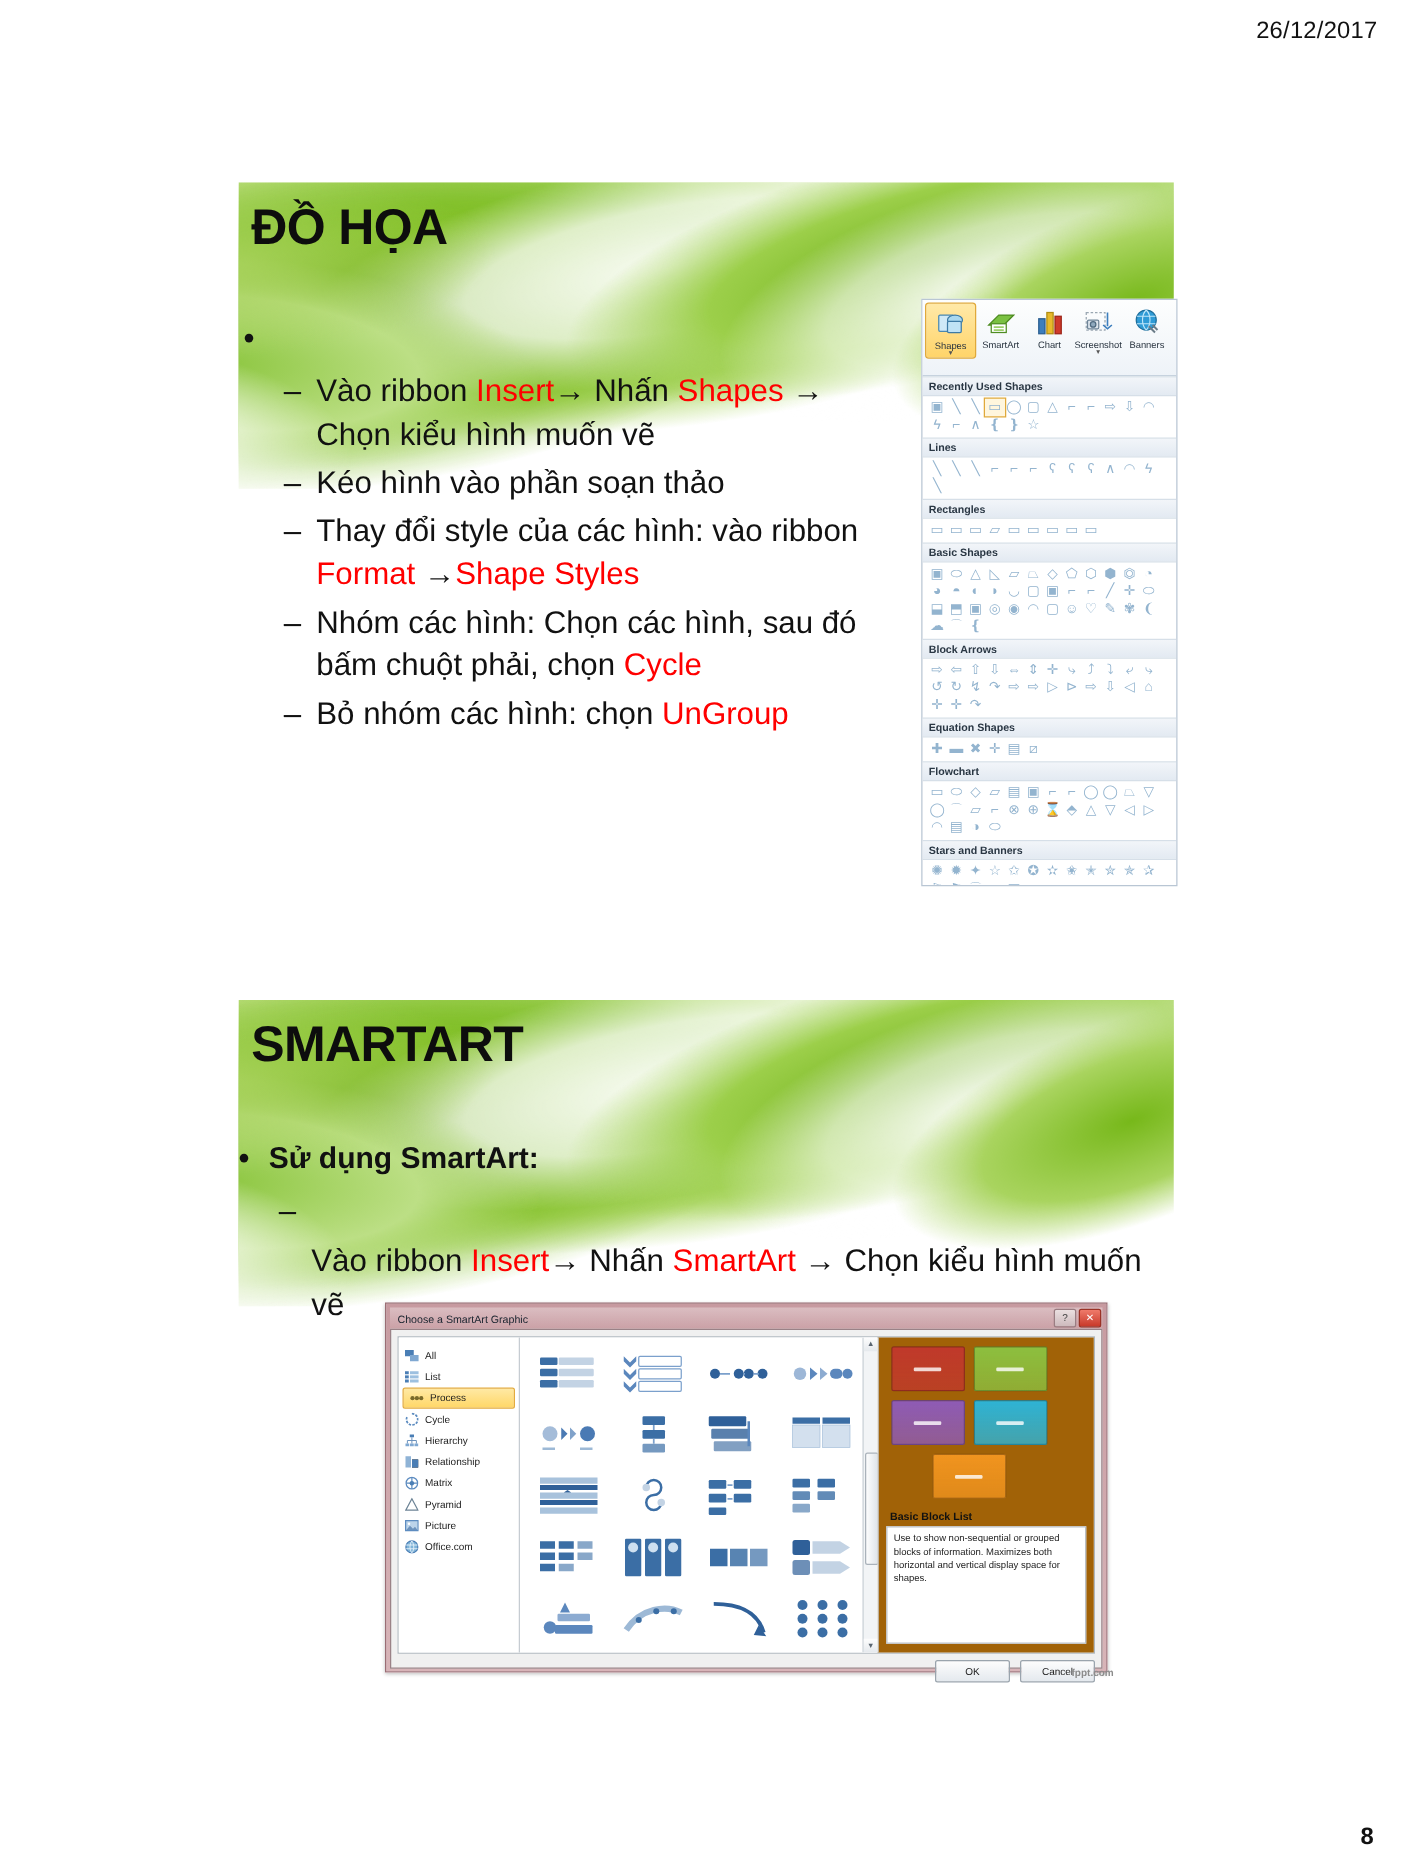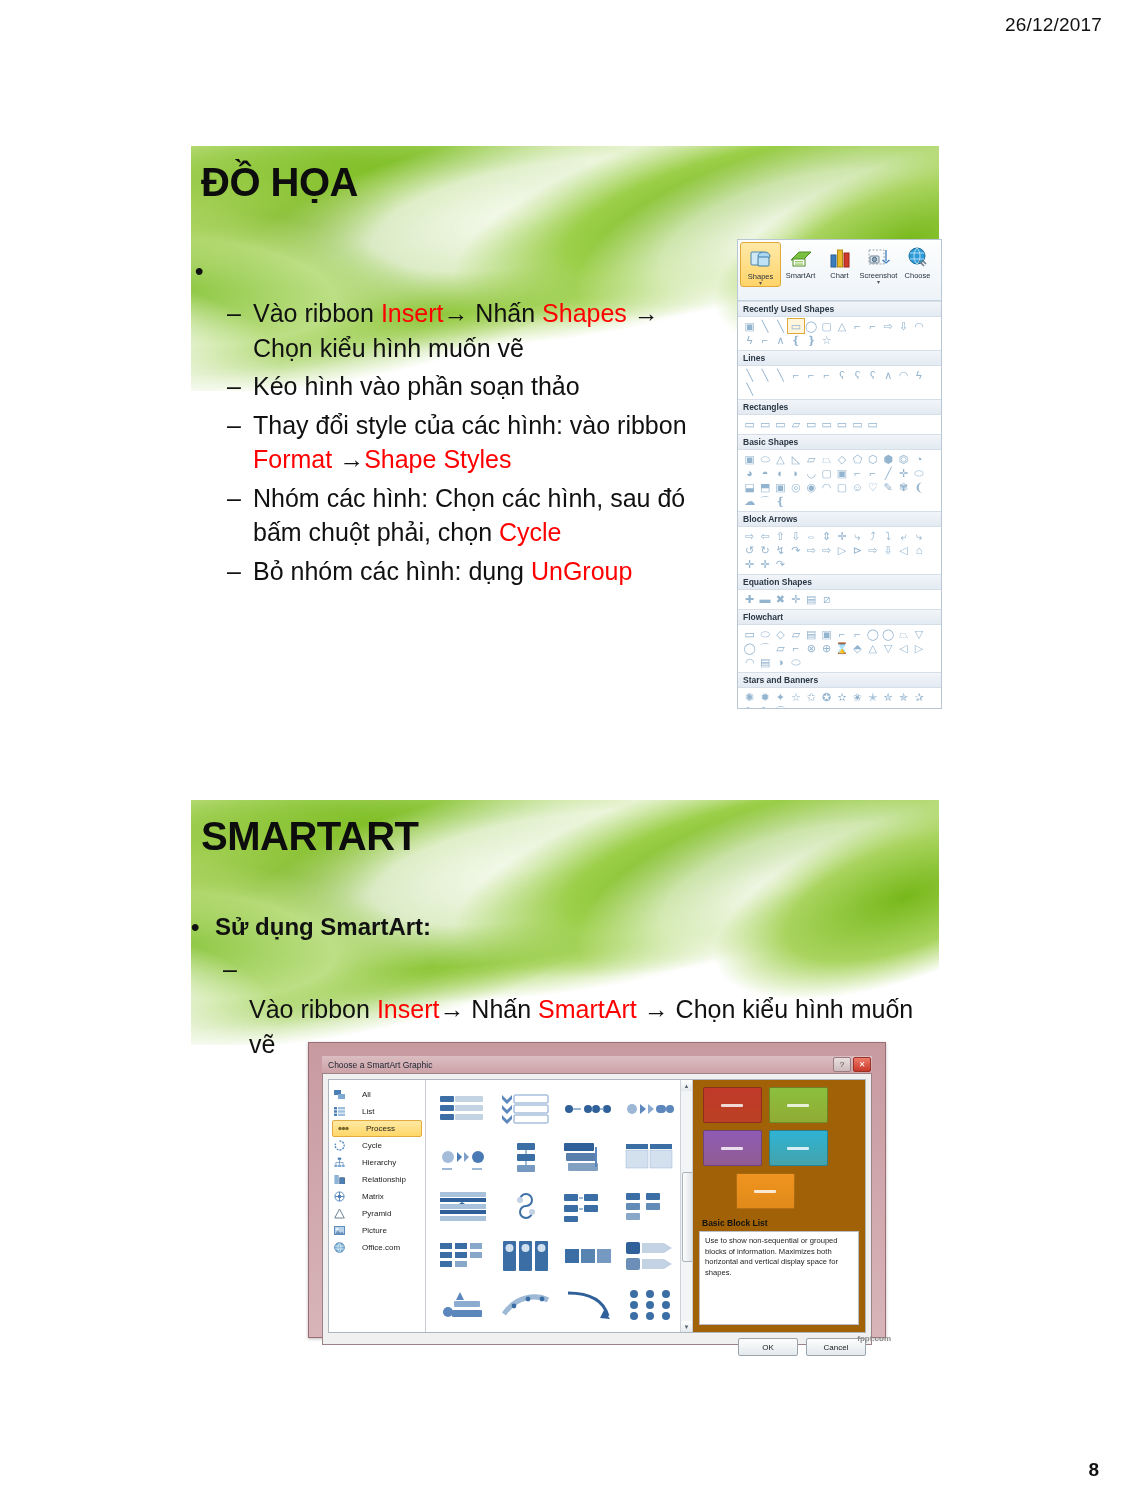--- a/index.html
+++ b/index.html
@@ -114,21 +114,21 @@
   .sh{
     width:15.4px;height:14px;display:flex;align-items:center;justify-content:center;
     font-size:11px;color:#93b4cf;line-height:1;
   }
   .sh.hl{outline:1px solid #e0a93a;background:#fff6dd;}
 
   
   #smartart-shot{
     position:absolute;left:308px;top:1042px;width:578px;height:296px;z-index:20;
     background:linear-gradient(#c79aa0,#d8b4b8);
-    border:1px solid #9a6d74;box-sizing:border-box;padding:13px;
+    border:1px solid #9a6d74;box-sizing:border-box;padding:3px;
     box-shadow:0 1px 3px rgba(0,0,0,.25);
   }
   .sa-title{
     height:17px;display:flex;align-items:center;justify-content:space-between;
     font-size:8.5px;color:#19232e;padding:0 1px 0 6px;
     background:linear-gradient(rgba(255,255,255,.35),rgba(255,255,255,.05));
   }
   .sa-wbtns{display:flex;gap:2px;}
   .sa-wbtn{
     width:16px;height:13px;border:1px solid #9a7d82;border-radius:2px;
@@ -136,21 +136,21 @@
     background:linear-gradient(#eadfe0,#cdbabd);color:#444;
   }
   .sa-wbtn.close{background:linear-gradient(#ef7a6a,#c8392a);color:#fff;border-color:#9a3226;}
   .sa-body{
     background:#f0f0f0;border:1px solid #9a8287;height:272px;box-sizing:border-box;
     padding:5px;display:flex;flex-direction:column;
   }
   .sa-panes{display:flex;flex:1;background:#fff;border:1px solid #aeb6bd;}
   .sa-cats{width:96px;border-right:1px solid #c6ccd2;padding:6px 0 0 0;background:#fff;}
   .sa-cat{
-    display:flex;align-items:center;gap:17px;height:17px;padding:0 4px;
+    display:flex;align-items:center;gap:5px;height:17px;padding:0 4px;
     font-size:8px;color:#1c1c1c;
   }
   .sa-cat.active{
     background:linear-gradient(#ffe9a4,#ffd768);
     border:1px solid #e3ab3d;border-radius:2px;margin:0 3px;height:15px;align-items:center;
   }
   .sa-cat .ci{width:12px;height:12px;display:flex;align-items:center;justify-content:center;}
   .sa-gallery{
     flex:1;position:relative;background:#fff;padding:6px 12px 4px 8px;
     display:grid;grid-template-columns:repeat(4,1fr);grid-auto-rows:46px;gap:3px;
@@ -224,21 +224,21 @@
       <div class="lvl2">
         <span class="mk">–</span>
         <span class="txt"><span>Thay đổi style của các hình: vào ribbon </span><span class="red">Format</span><span> →</span><span class="red">Shape Styles</span></span>
       </div>
       <div class="lvl2">
         <span class="mk">–</span>
         <span class="txt"><span>Nhóm các hình: Chọn các hình, sau đó bấm chuột phải, chọn </span><span class="red">Cycle</span></span>
       </div>
       <div class="lvl2">
         <span class="mk">–</span>
-        <span class="txt"><span>Bỏ nhóm các hình: dụng </span><span class="red">UnGroup</span></span>
+        <span class="txt"><span>Bỏ nhóm các hình: chọn </span><span class="red">UnGroup</span></span>
       </div>
     </div>
 </div>
 
 <div id="shapes-shot">
   <div class="ribbon-row" id="ribbon-row">
       <div class="rib-btn sel">
         <span class="gl">
           <svg width="24" height="22" viewBox="0 0 24 22">
             <rect x="2" y="4" width="12" height="13" rx="1" fill="#cfe9f7" stroke="#4a88b0"></rect>
@@ -283,21 +283,21 @@
         <span class="dd">▾</span>
       </div>
       <div class="rib-btn">
         <span class="gl">
           <svg width="24" height="22" viewBox="0 0 24 22">
             <circle cx="11" cy="9" r="8" fill="#2f9bd6" stroke="#1d6e9c"></circle>
             <path d="M3.6 6 h14.8 M3.6 12 h14.8 M11 1 c-4 4 -4 12 0 16 M11 1 c4 4 4 12 0 16" stroke="#bfe6fa" fill="none" stroke-width=".9"></path>
             <path d="M13 14 l5 5 M16 13 l4 4" stroke="#6b7c88" stroke-width="1.6"></path>
           </svg>
         </span>
-        <span class="cap">Choose</span>
+        <span class="cap">Banners</span>
       </div>
     </div>
   <div id="shape-groups">
       <div class="grp-hdr">Recently Used Shapes</div>
       <div class="shape-grid">
         <span class="sh">▣</span>
         <span class="sh">╲</span>
         <span class="sh">╲</span>
         <span class="sh hl">▭</span>
         <span class="sh">◯</span>

